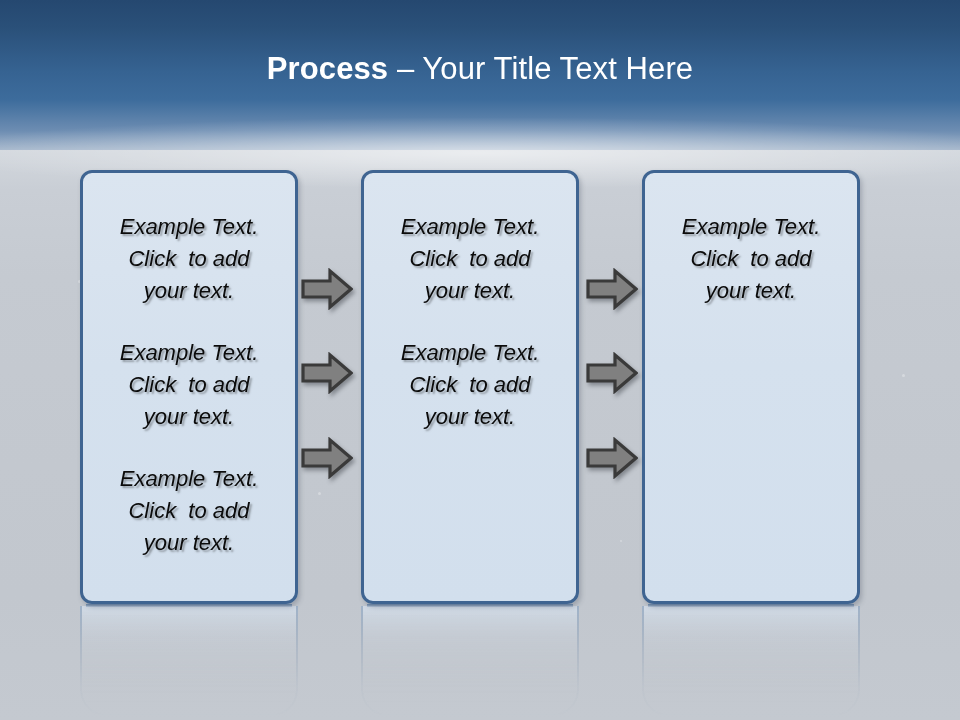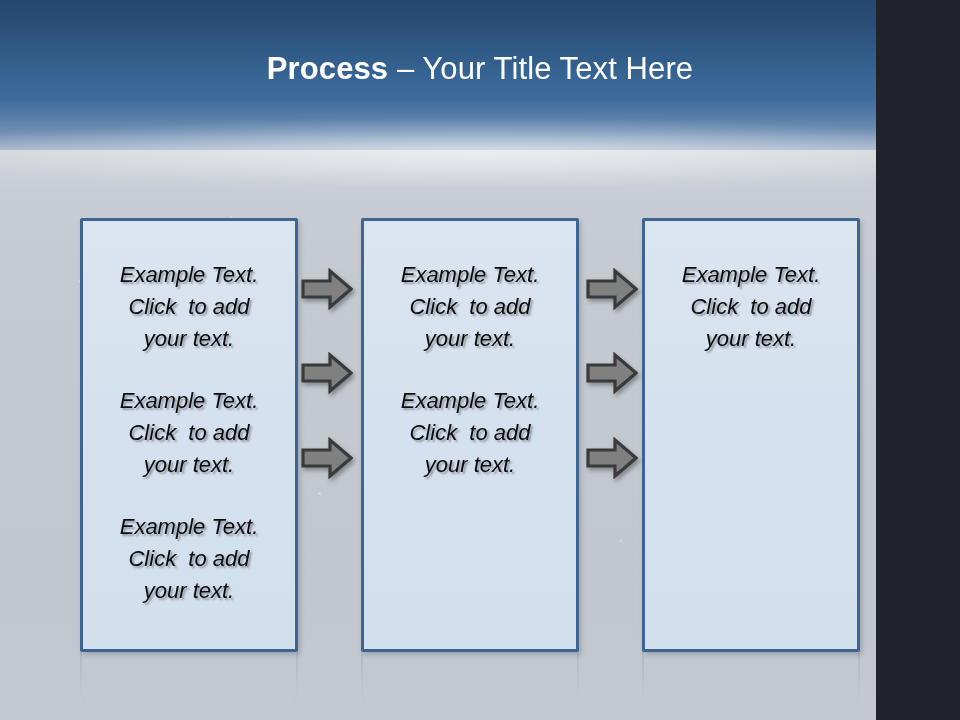--- a/index.html
+++ b/index.html
@@ -3,21 +3,21 @@
 <meta charset="utf-8">
 <title>Process Slide</title>
 <style>
   html, body {
     margin: 0;
     padding: 0;
     background: #20242a;
   }
   #slide {
     position: relative;
-    width: 876px;
+    width: 960px;
     height: 720px;
     overflow: hidden;
     font-family: "Liberation Sans", sans-serif;
     
     background: #c6cbd2;
   }
 
   
   .bg-sky {
     position: absolute;
@@ -83,24 +83,23 @@
     white-space: nowrap;
   }
   .title .t-strong { font-weight: bold; }
   .title .t-rest   { font-weight: normal; }
 
   
   .box {
     position: absolute;
     box-sizing: border-box;
     border: 3px solid #3f6491;
-    border-radius: 2px;
+    border-radius: 12px;
     background: linear-gradient(to bottom, #dbe5f0 0%, #d5e1ee 45%, #d2dfed 100%);
     box-shadow: 2px 3px 5px rgba(60,70,85,.28);
-    margin-top: 48px;
   }
   .box-text-wrap {
     position: absolute;
     left: 8px; right: 8px;
     top: 38px;
   }
   .para {
     text-align: center;
     font-size: 22px;
     font-style: italic;

